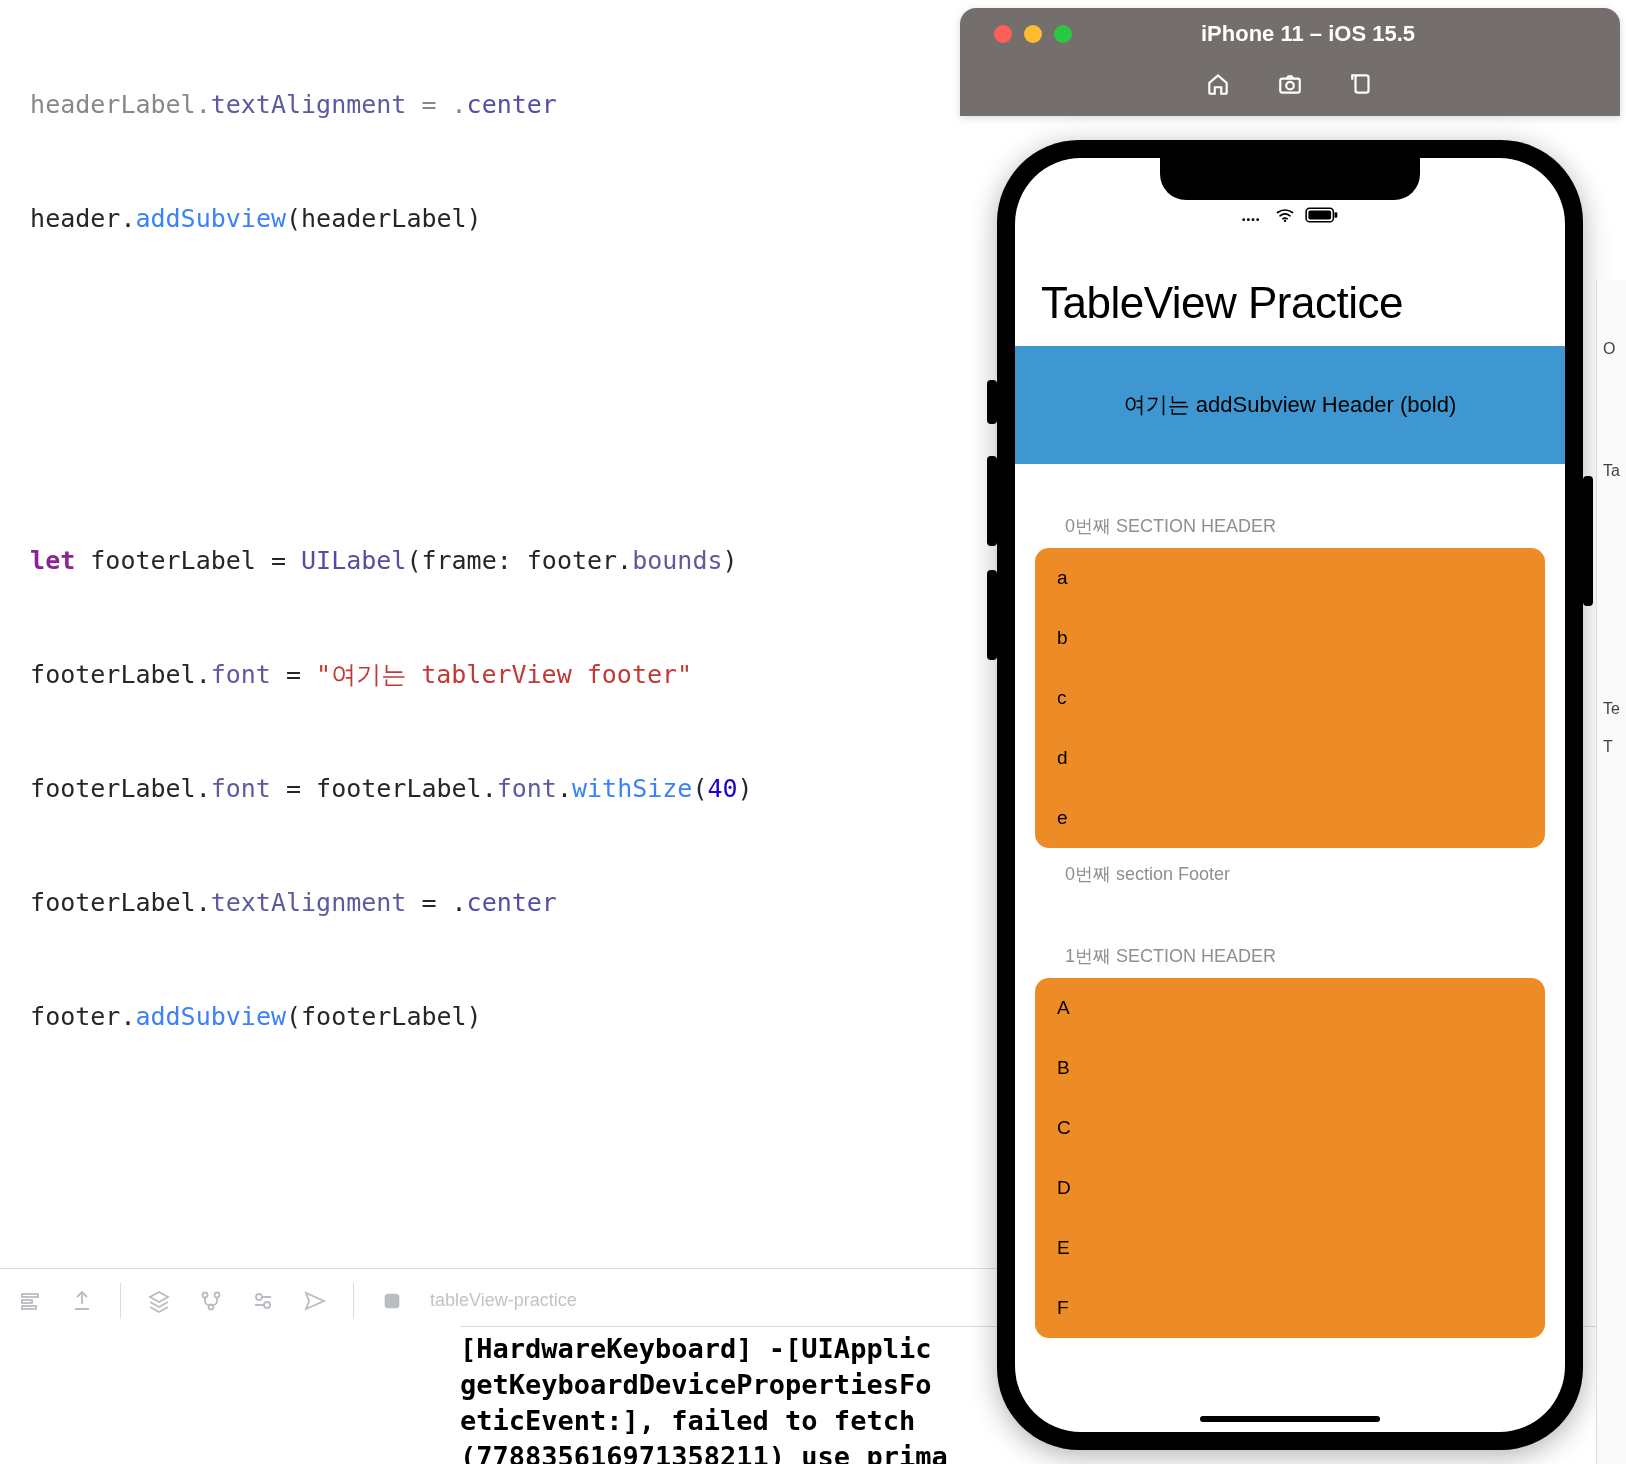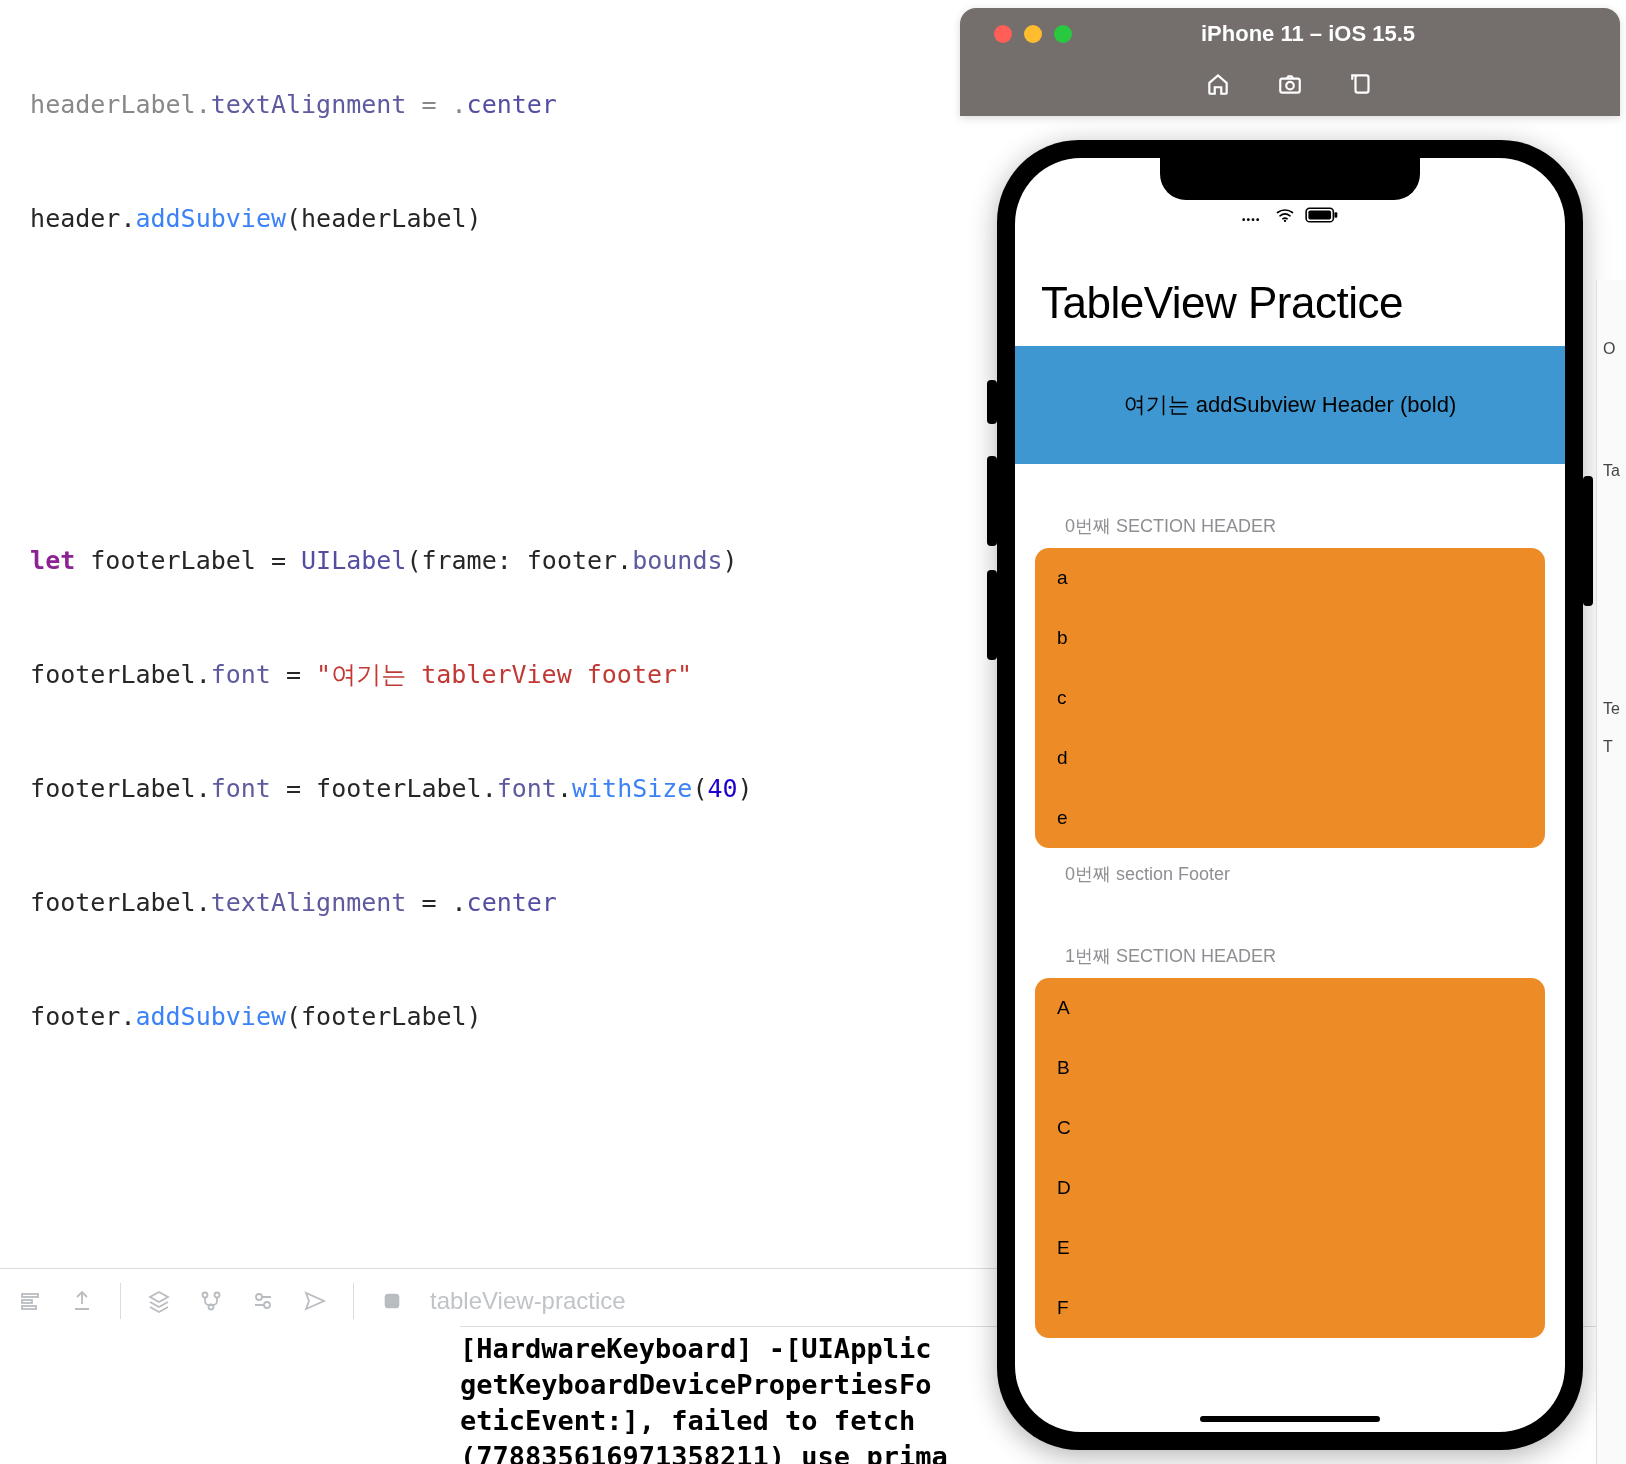--- a/index.html
+++ b/index.html
@@ -45,21 +45,21 @@
       display: flex;
       align-items: center;
       gap: 24px;
       padding-left: 16px;
       color: #b9bcc0;
       font-size: 22px;
     }
     .tb-icon { width: 28px; height: 28px; display: flex; align-items: center; justify-content: center; }
     .tb-icon svg { stroke: #b9bcc0; fill: none; stroke-width: 1.8; }
     .tb-sep { width: 1px; height: 36px; background: #dcdcdc; }
-    .tb-label { color: #c0c3c7; font-size: 24px; }
+    .tb-label { color: #c0c3c7; font-size: 18px; }
     
     .console-area {
       position: absolute;
       left: 460px;
       top: 1326px;
       width: 1166px;
       height: 138px;
       font-family: "SF Mono", ui-monospace, Menlo, monospace;
       font-size: 27px;
       font-weight: 700;

